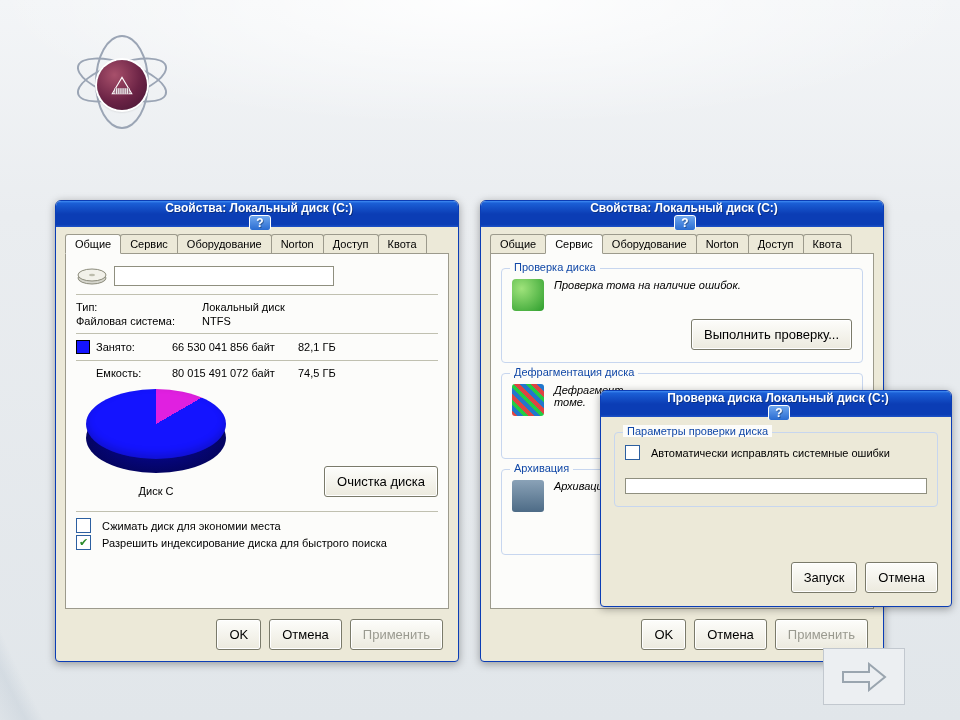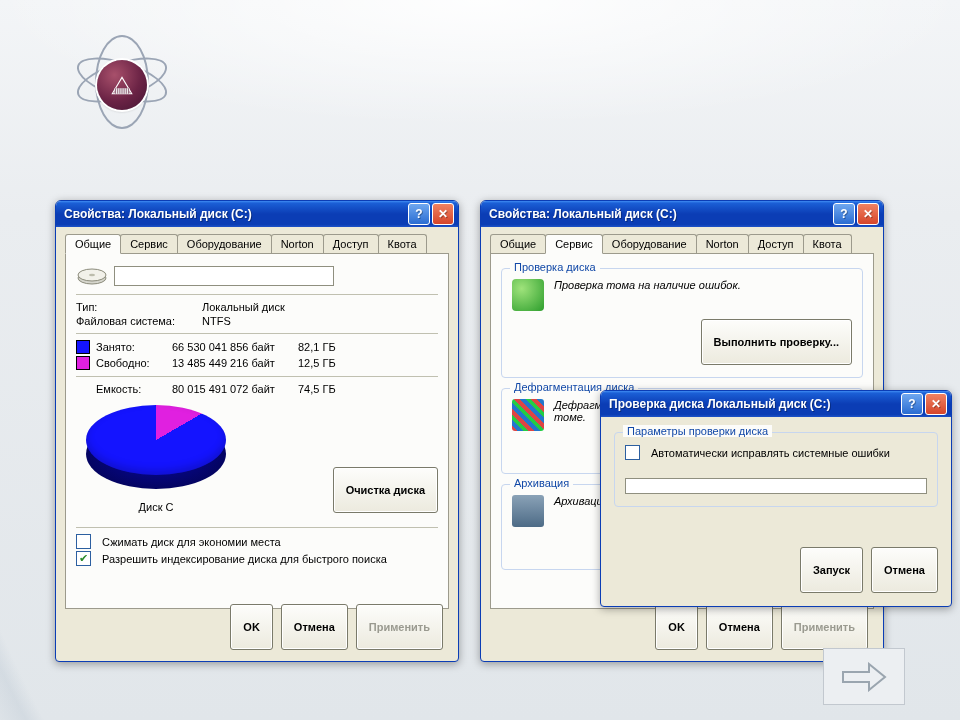--- a/index.html
+++ b/index.html
@@ -17,21 +17,21 @@
   .logo .r3{left:20px;top:-5px;width:50px;height:90px;}
   .logo .badge{position:absolute;left:22px;top:20px;width:50px;height:50px;border-radius:50%;
     background:radial-gradient(circle at 35% 30%, #a8506b 0%, #6b2345 55%, #431432 100%);
     box-shadow:0 0 0 2px #fff, 0 1px 3px rgba(0,0,0,.4);display:flex;align-items:center;justify-content:center;color:#ddd;font-size:7px;}
   .logo .badge svg{width:26px;height:26px;}
   
   .xp-window{position:absolute;border:1px solid #0b3db5;border-radius:6px 6px 4px 4px;
     background:#ece9d8;box-shadow:0 2px 8px rgba(0,0,0,.35);}
   .xp-title{height:26px;border-radius:5px 5px 0 0;padding:0 4px 0 8px;display:flex;align-items:center;
     background:linear-gradient(#3f8cf3,#1b5fd6 8%,#0b3db5 50%,#0b3db5 90%,#1d52c7);
-    color:#fff;font-weight:bold;font-size:12px;text-shadow:1px 1px 0 rgba(0,0,0,.3);}
+    color:#fff;font-weight:bold;font-size:12px;text-shadow:1px 1px 0 rgba(0,0,0,.3);flex-direction:column;}
   .xp-title .t-spacer{flex:1;}
   .xp-btn{width:20px;height:20px;margin-left:2px;border:1px solid #fff;border-radius:3px;
     display:flex;align-items:center;justify-content:center;font-weight:bold;}
   .xp-btn.help{background:linear-gradient(#6fa7ef,#2a6cd1);color:#fff;}
   .xp-btn.close{background:linear-gradient(#f08262,#d6452a);color:#fff;}
   .xp-body{position:absolute;left:3px;right:3px;top:29px;bottom:3px;background:#ece9d8;}
   
   .tabstrip{display:flex;gap:0;padding:4px 6px 0 6px;}
   .tab{background:#ece9d8;border:1px solid #9c9a8c;border-bottom:none;border-radius:3px 3px 0 0;
     padding:3px 9px 3px 9px;font-size:11px;margin-right:-1px;position:relative;cursor:default;}
@@ -41,21 +41,21 @@
   .tabpanel.tp-right{height:calc(100% - 90px);}
   .hr{border:none;border-top:1px solid #c0c0b0;margin:6px 0;}
   .row{display:flex;align-items:center;gap:6px;margin:2px 0;}
   .swatch{width:12px;height:12px;border:1px solid #000;flex:0 0 auto;}
   .col-a{width:120px;}
   .col-b{width:120px;text-align:left;}
   .col-c{width:60px;text-align:left;}
   .chk{width:13px;height:13px;border:1px solid #2c5fa0;background:#fff;display:inline-flex;align-items:center;justify-content:center;margin-right:5px;}
   .chk .mark{color:#2a8a2a;font-size:11px;line-height:11px;}
   .xp-button{background:linear-gradient(#fdfdfb,#eceade);border:1px solid #7a7a6a;border-radius:3px;
-    padding:16px 12px;font-size:11px;box-shadow:inset 0 0 0 1px #fff;cursor:default;font-weight:bold;}
+    padding:7px 12px;font-size:13px;box-shadow:inset 0 0 0 1px #fff;cursor:default;}
   .xp-button.disabled{color:#9a9a90;}
   .buttonbar{position:absolute;left:0;right:0;bottom:8px;display:flex;justify-content:flex-end;gap:8px;padding:0 12px;}
   
   .group{border:1px solid #c7d6ef;border-radius:4px;margin:6px 0 10px 0;padding:10px 10px 12px 10px;position:relative;}
   .group .legend{position:absolute;top:-8px;left:8px;background:#fcfcfa;padding:0 4px;color:#1148a7;font-size:11px;}
   .svc-row{display:flex;gap:10px;align-items:flex-start;font-style:italic;}
   .svc-icon{width:32px;height:32px;border-radius:4px;flex:0 0 auto;}
   .svc-text{flex:1;}
   .svc-btnrow{text-align:right;margin-top:8px;}
   
@@ -126,26 +126,20 @@
           <span class="col-a">Файловая система:</span>
            <span>NTFS</span>
         </div>
       <hr class="hr">
       <div class="row">
         <span class="swatch" style="background:#1414ff"></span>
         <span class="col-a" style="width:70px">Занято:</span>
         <span class="col-b">66 530 041 856 байт</span>
         <span class="col-c">82,1 ГБ</span>
       </div>
-      <div class="row">
-        <span class="swatch" style="background:#e020e0"></span>
-        <span class="col-a" style="width:70px">Свободно:</span>
-        <span class="col-b">13 485 449 216 байт</span>
-        <span class="col-c">12,5 ГБ</span>
-      </div>
       <hr class="hr">
       <div class="row">
         <span style="width:14px"></span>
         <span class="col-a" style="width:70px">Емкость:</span>
         <span class="col-b">80 015 491 072 байт</span>
         <span class="col-c">74,5 ГБ</span>
       </div>
 
       <div style="display:flex;align-items:flex-end;">
         <div class="pie-wrap">

